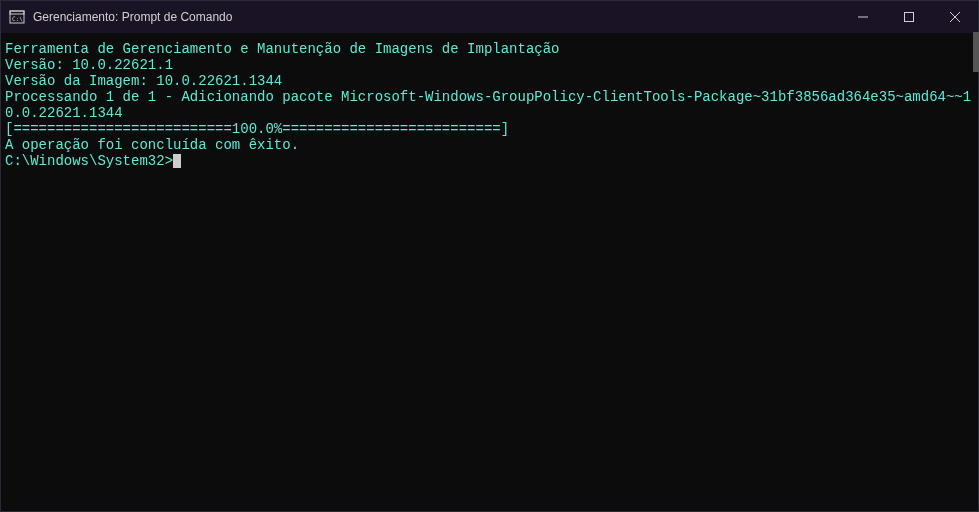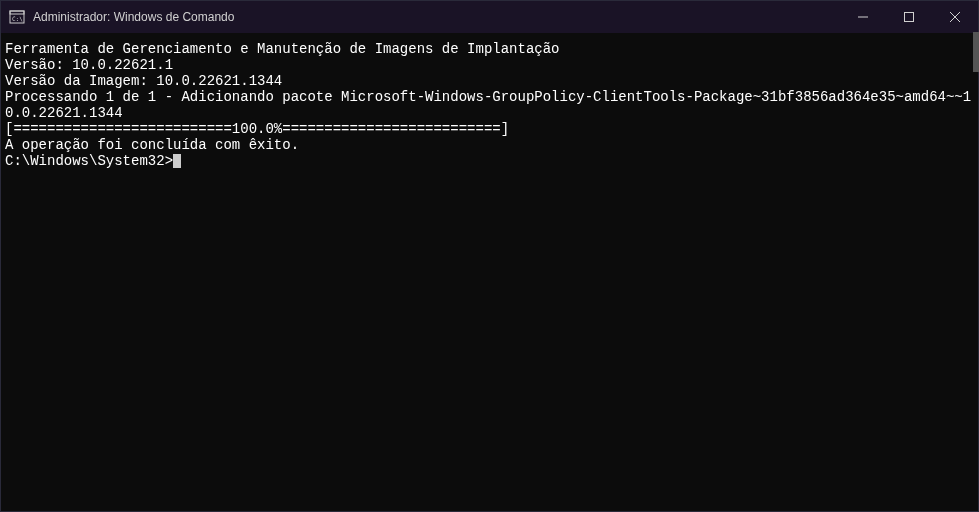--- a/index.html
+++ b/index.html
@@ -56,21 +56,21 @@
       width: 46px;
       height: 100%;
       display: flex;
       align-items: center;
       justify-content: center;
       color: #d0d0d0;
     }
     .terminal {
       flex: 1;
       background: #0c0c0c;
-      color: #ffffff;
+      color: #5eead4;
       font-size: 14px;
       line-height: 16px;
       padding: 8px 4px;
       white-space: pre-wrap;
       word-break: break-all;
       font-family: Consolas, "Courier New", monospace;
       position: relative;
     }
     .scrollbar {
       position: absolute;
@@ -98,21 +98,21 @@
 <div class="window">
   <div class="titlebar">
     <div class="title-left">
       <span class="title-icon">
         <svg width="16" height="16" viewBox="0 0 16 16">
           <rect x="1" y="2" width="14" height="12" fill="none" stroke="#ccc" stroke-width="1"></rect>
           <rect x="1" y="2" width="14" height="3" fill="none" stroke="#ccc" stroke-width="1"></rect>
           <text x="3" y="12" font-size="6" fill="#ccc" font-family="monospace">C:\</text>
         </svg>
       </span>
-      <span class="title-text">Administrador: Windows de Comando</span>
+      <span class="title-text">Gerenciamento: Prompt de Comando</span>
     </div>
     <div class="win-controls">
       <div class="win-btn">
         <svg width="10" height="10" viewBox="0 0 10 10">
           <line x1="0" y1="5" x2="10" y2="5" stroke="#d0d0d0" stroke-width="1"></line>
         </svg>
       </div>
       <div class="win-btn">
         <svg width="10" height="10" viewBox="0 0 10 10">
           <rect x="0.5" y="0.5" width="9" height="9" fill="none" stroke="#d0d0d0" stroke-width="1"></rect>

